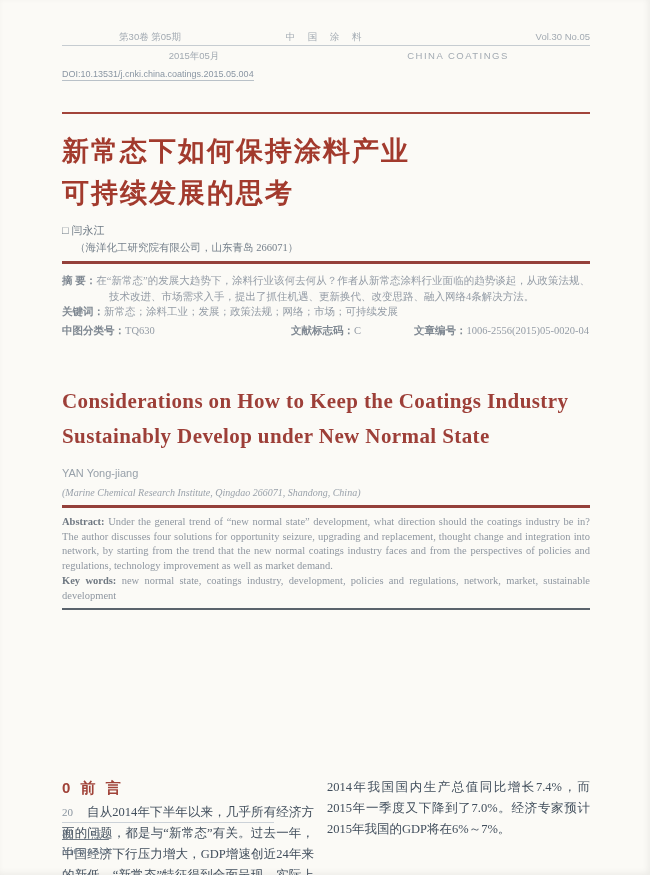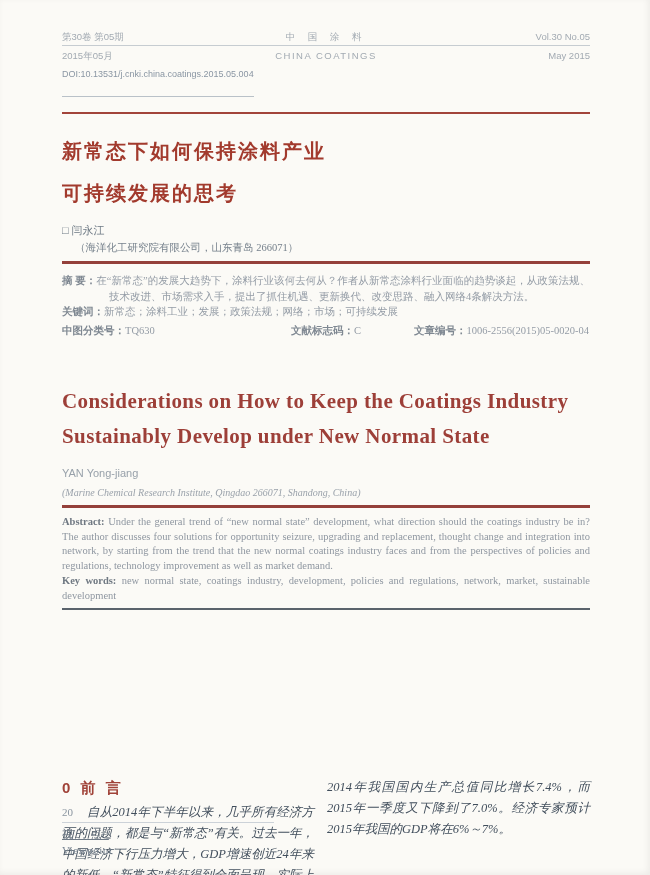--- a/index.html
+++ b/index.html
@@ -7,35 +7,35 @@
     position:relative;width:650px;height:875px;margin:0 auto;
     background:#fbfaf6;overflow:hidden;
     box-shadow:inset -2px -2px 6px rgba(0,0,0,0.06);
     font-family:"Liberation Serif","DejaVu Serif",serif;
   }
   .content{padding:0 60px 0 62px;}
   
   .hdr{margin-top:30px;font-family:"Liberation Sans","DejaVu Sans",sans-serif;color:#a2aab2;font-size:9.5px;}
   .hdr-row{display:flex;align-items:baseline;line-height:13px;}
   .hdr-row>div{flex:1;}
-  .h-left{text-align:left;}
+  .h-left{text-align:center;}
   .h-center{text-align:center;letter-spacing:5px;}
   .h-center.en{letter-spacing:1.5px;}
   .h-right{text-align:right;}
   .hdr-rule{border-top:1px solid #c6ccd1;margin:2px 0 3px;}
   .doi{margin-top:7px;font-size:9px;color:#8a96a3;}
-  .doi span{border-bottom:1px solid #b9c1c8;padding-bottom:17px;}
+  .doi span{border-bottom:1px solid #b9c1c8;padding-bottom:1px;}
   
   .rule-red{height:2px;background:#a2443a;}
   .rule-red.thick{height:3px;background:#94403a;}
   .rule-dark{height:2px;background:#5a636c;}
   
   .cn-title{
     margin:16px 0 1px;font-family:"Liberation Sans","DejaVu Sans",sans-serif;
-    font-weight:bold;font-size:20px;line-height:42px;letter-spacing:2px;color:#a23a2d;
+    font-weight:bold;font-size:27px;line-height:42px;letter-spacing:2px;color:#a23a2d;
   }
   .cn-author{margin-top:9px;font-size:11px;color:#6e7a85;}
   .cn-affil{margin-top:3px;font-size:10.5px;color:#76818c;padding-left:13px;}
   
   .abs-cn{margin-top:9px;color:#949ca6;font-size:10.5px;line-height:15.5px;}
   .abs-cn .hang{margin:0;text-align:justify;padding-left:47px;text-indent:-47px;}
   .abs-cn .lbl{font-weight:bold;color:#7f8892;}
   .kw-line{margin-top:1px;}
   .clc-row{display:flex;margin-top:3px;}
   .clc-row .cell{flex:1;}
@@ -53,21 +53,21 @@
   .abs-en .lbl{font-weight:bold;color:#6f7882;}
   .abs-en .kw{margin-top:1px;}
   
   .body-cols{display:flex;gap:13px;margin-top:167px;color:#414e5c;}
   .col{width:252px;font-size:12.5px;line-height:21px;text-align:justify;}
   .col.right{width:263px;}
   .sec-head{
     font-family:"Liberation Sans","DejaVu Sans",sans-serif;font-weight:bold;
     font-size:15px;color:#a04238;letter-spacing:3px;margin:0 0 4px 0;
   }
-  .col p{margin:0;font-style:italic;}
+  .col p{margin:0;}
   .col p.indent{text-indent:2em;}
   
   .footer{position:absolute;left:62px;top:806px;color:#8a95a0;font-size:11px;}
   .footer .pg{font-family:"Liberation Serif",serif;}
   .footer-rule{width:212px;border-top:1px solid #ccd2d8;margin:4px 0 4px;}
   .foot-cn{color:#6f7a86;font-size:11.5px;letter-spacing:7px;text-decoration:underline;}
   .foot-en{color:#7b8794;font-size:11px;margin-top:2px;letter-spacing:0.5px;}
 </style>
 </head>
 <body>
@@ -78,21 +78,20 @@
     <div class="hdr">
       <div class="hdr-row">
         <div class="h-left">第30卷 第05期</div>
         <div class="h-center">中 国 涂 料</div>
         <div class="h-right">Vol.30 No.05</div>
       </div>
       <div class="hdr-rule"></div>
       <div class="hdr-row">
         <div class="h-left">2015年05月</div>
         <div class="h-center en">CHINA COATINGS</div>
-        <div class="h-right">May 2015</div>
       </div>
       <div class="doi"><span>DOI:10.13531/j.cnki.china.coatings.2015.05.004</span></div>
     </div>
 
     <div class="rule-red" style="margin-top:33px;"></div>
 
     <h1 class="cn-title">
       <span>新常态下如何保持涂料产业</span><br>
       <span>可持续发展的思考</span>
     </h1>

